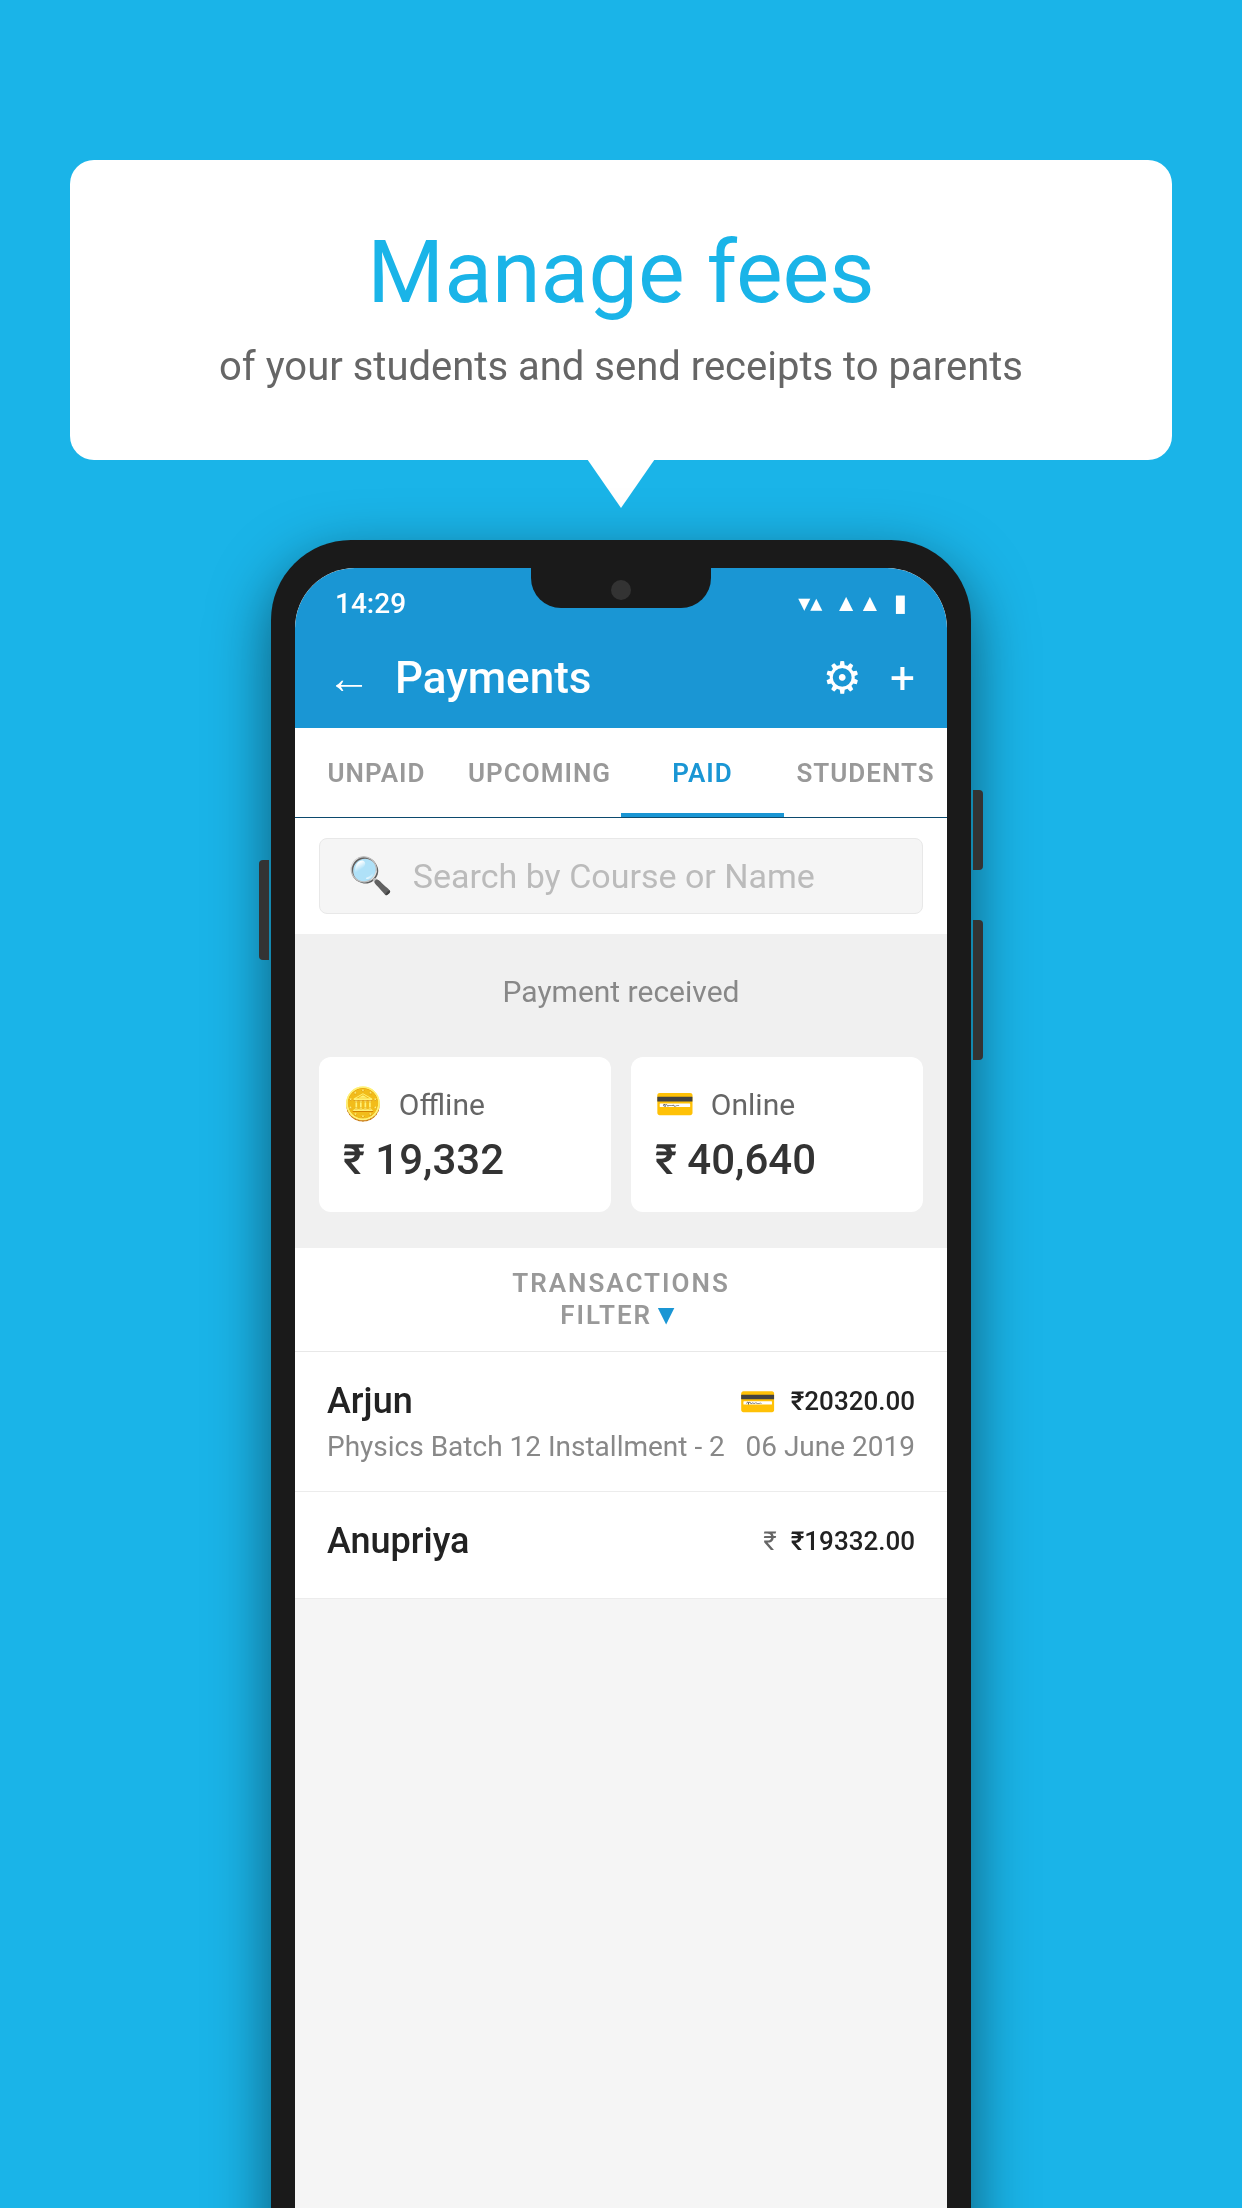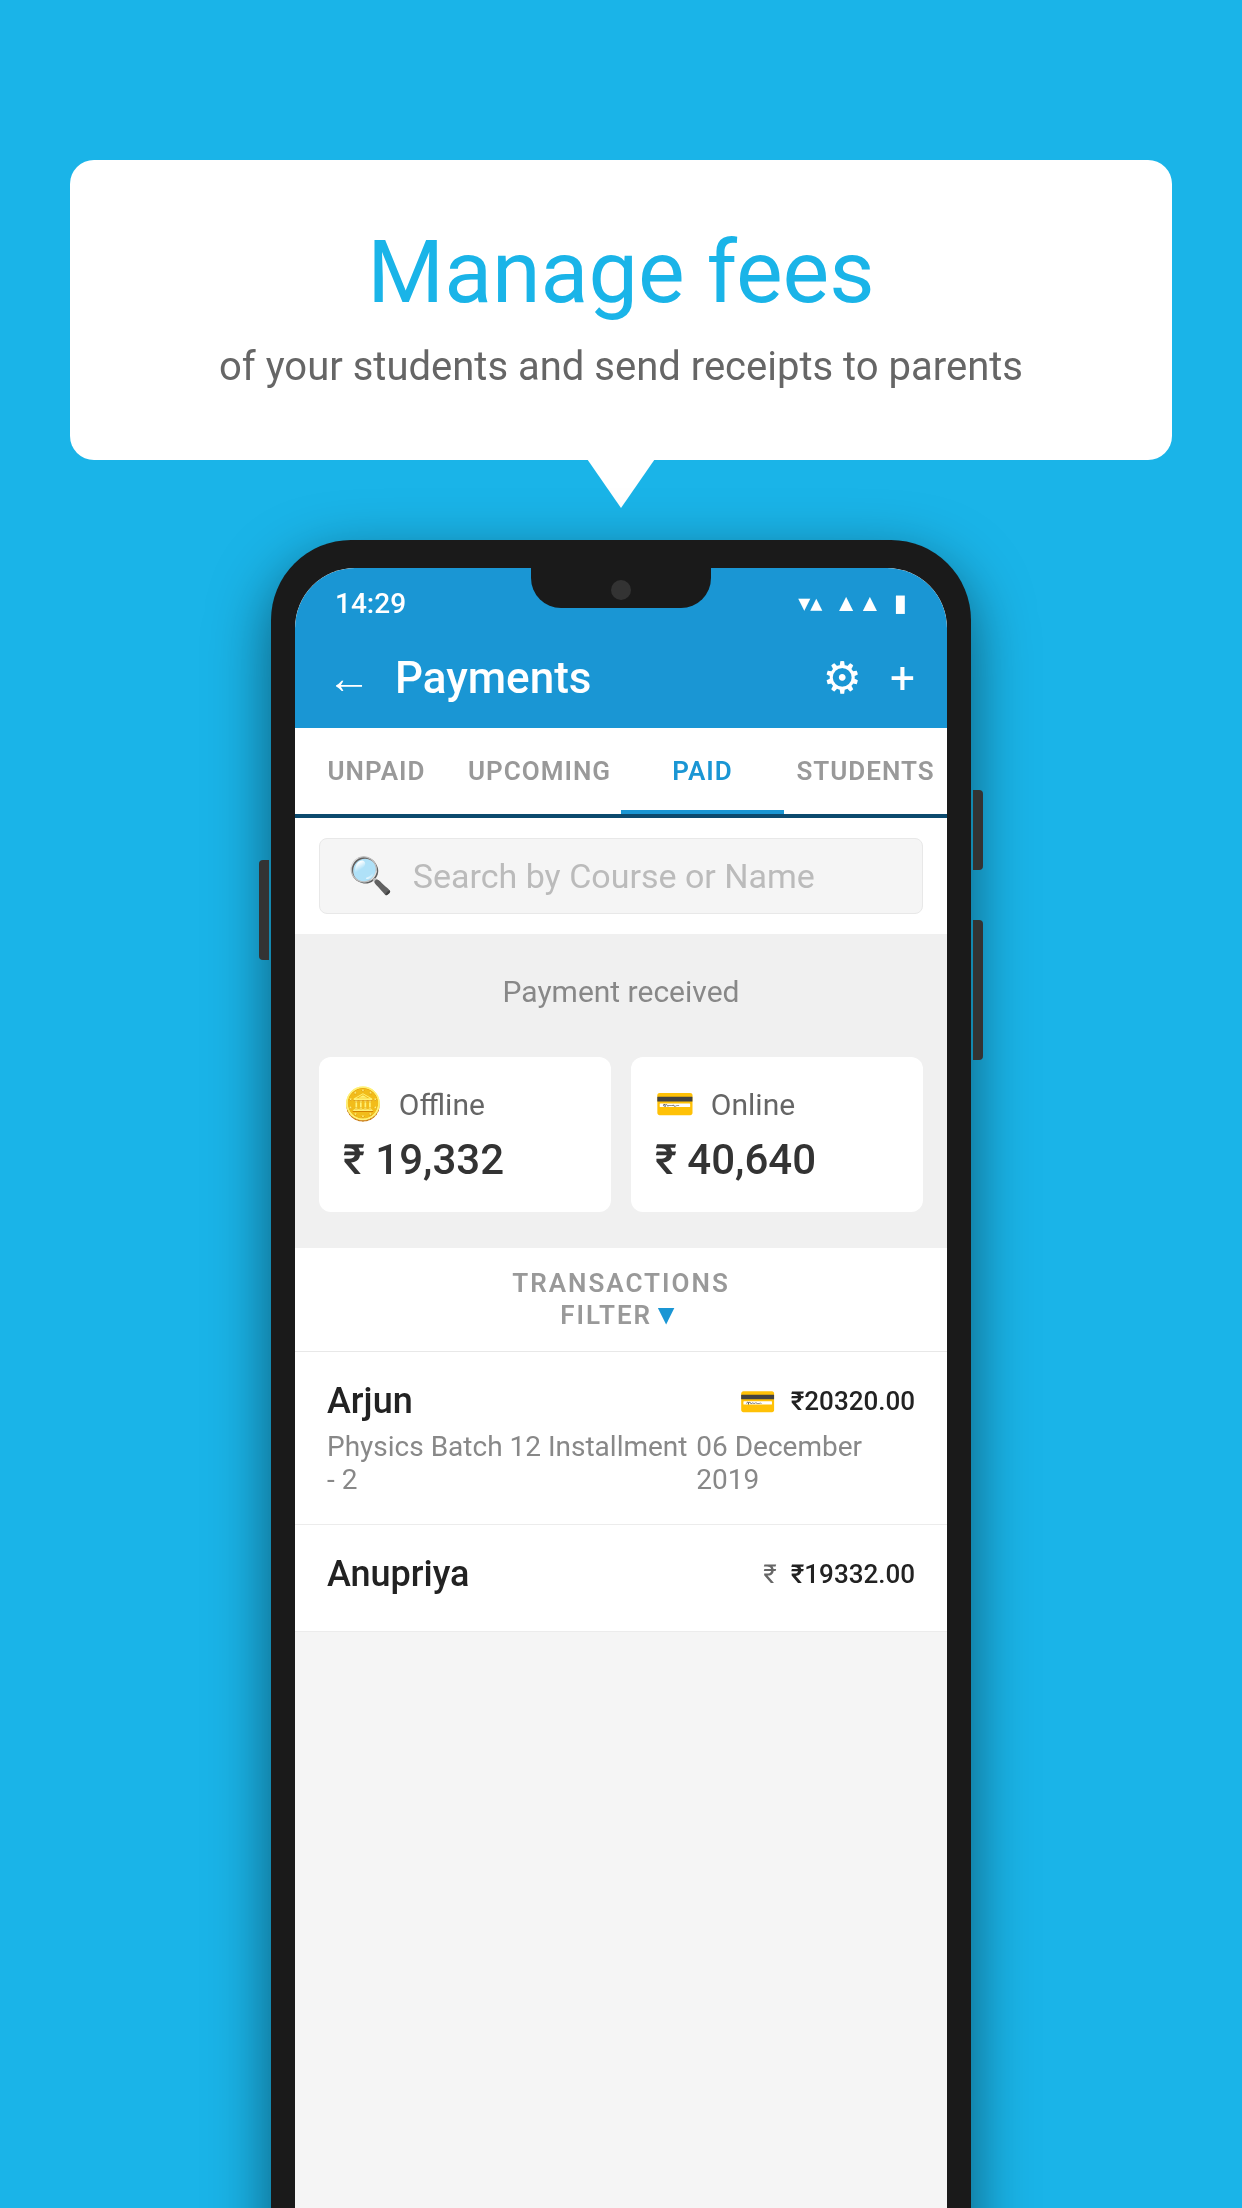--- a/index.html
+++ b/index.html
@@ -178,21 +178,21 @@
       color: white;
       font-size: 44px;
       cursor: pointer;
     }
 
     
     .tabs-container {
       background: white;
       display: flex;
       height: 90px;
-      border-bottom: 4px solid #0c4a6e;
+      border-bottom: 1px solid #0c4a6e;
     }
 
     .tab {
       flex: 1;
       display: flex;
       align-items: center;
       justify-content: center;
       font-size: 26px;
       font-weight: 600;
       color: #999;
@@ -519,21 +519,21 @@
         <div class="transaction-row">
           <div class="transaction-top">
             <span class="transaction-name">Arjun</span>
             <div class="transaction-amount-wrap">
               <span class="card-chip-icon">💳</span>
               <span class="transaction-amount">₹20320.00</span>
             </div>
           </div>
           <div class="transaction-bottom">
             <span class="transaction-course">Physics Batch 12 Installment - 2</span>
-            <span class="transaction-date">06 December 2019</span>
+            <span class="transaction-date">06 June 2019</span>
           </div>
         </div>
 
         <div class="transaction-row">
           <div class="transaction-top">
             <span class="transaction-name">Anupriya</span>
             <div class="transaction-amount-wrap">
               <span class="rupee-icon">₹</span>
               <span class="transaction-amount">₹19332.00</span>
             </div>

